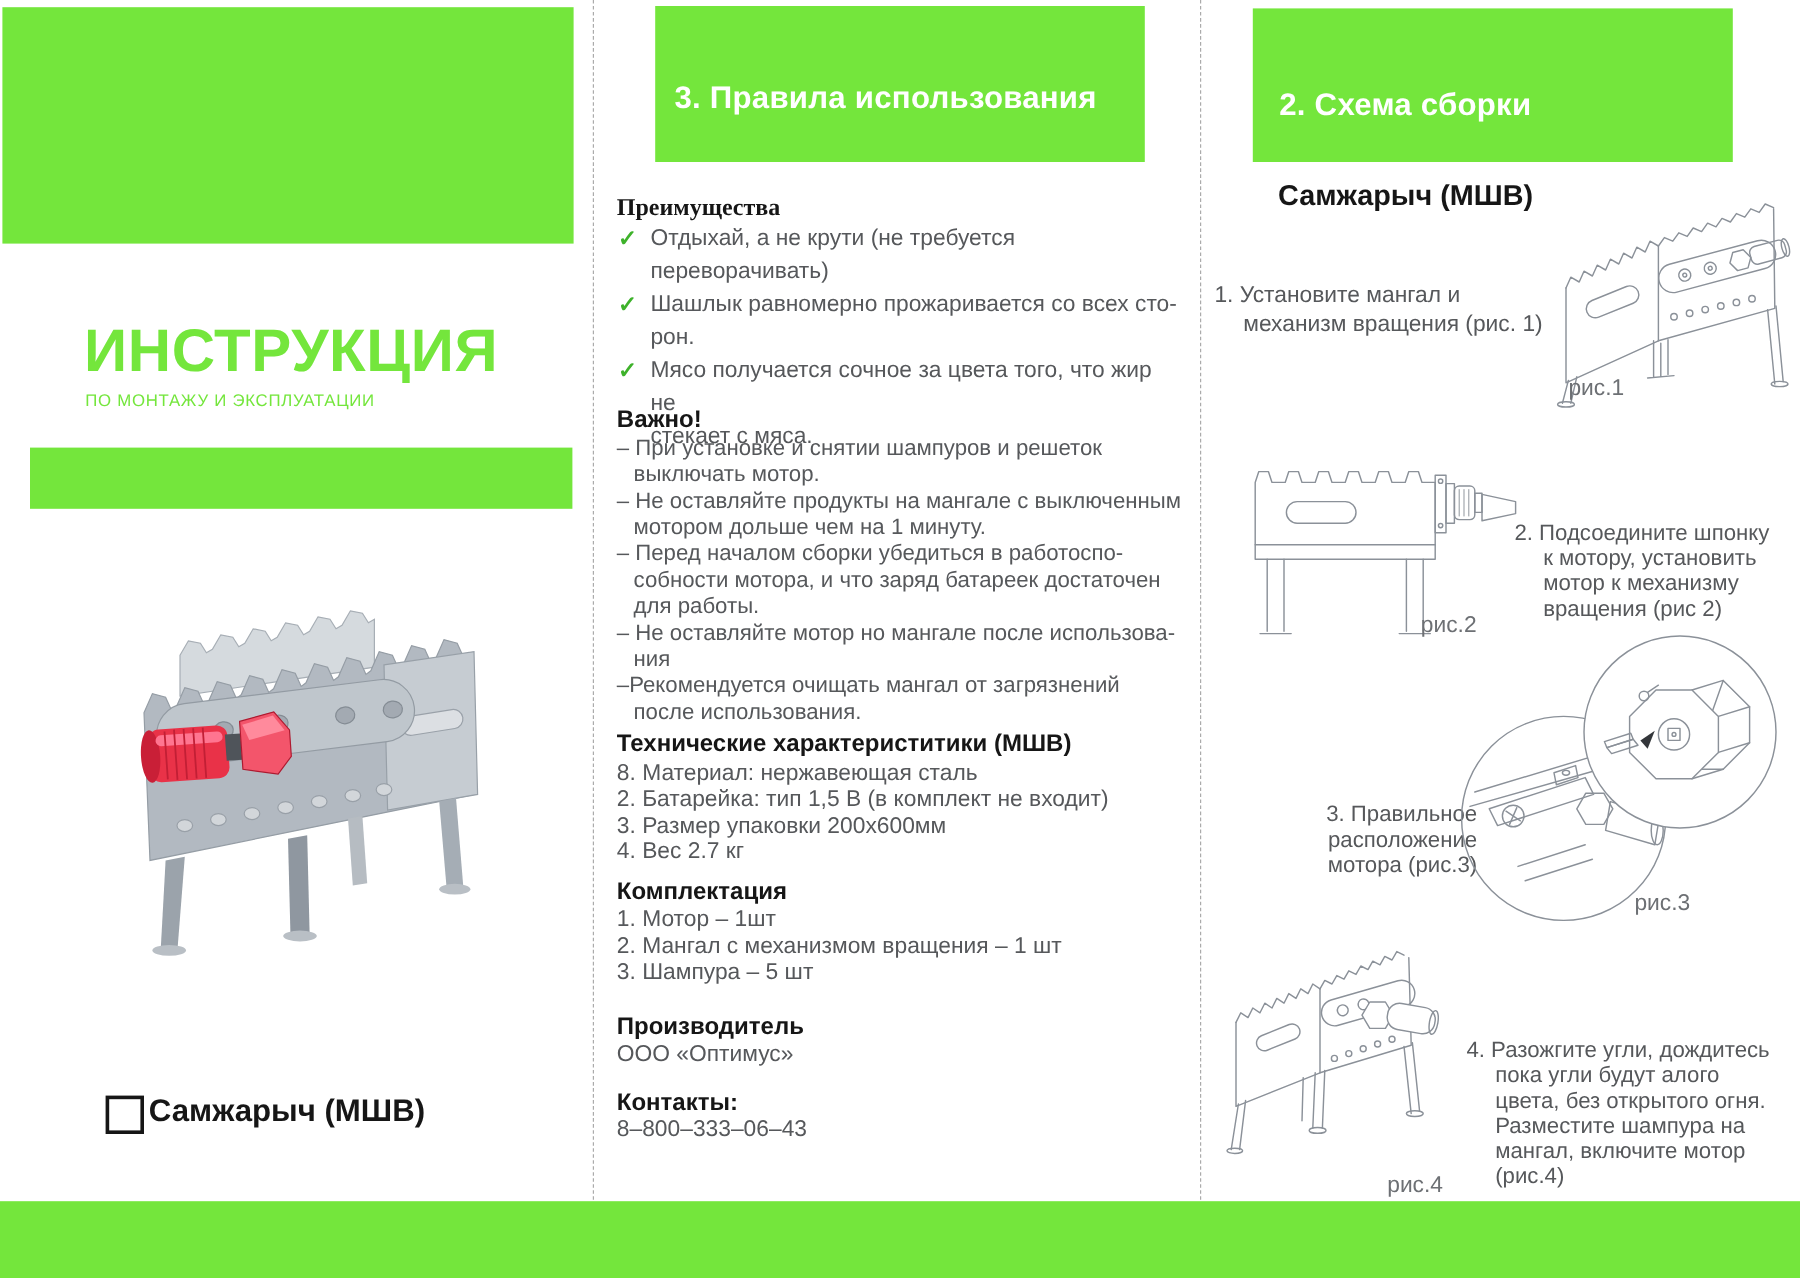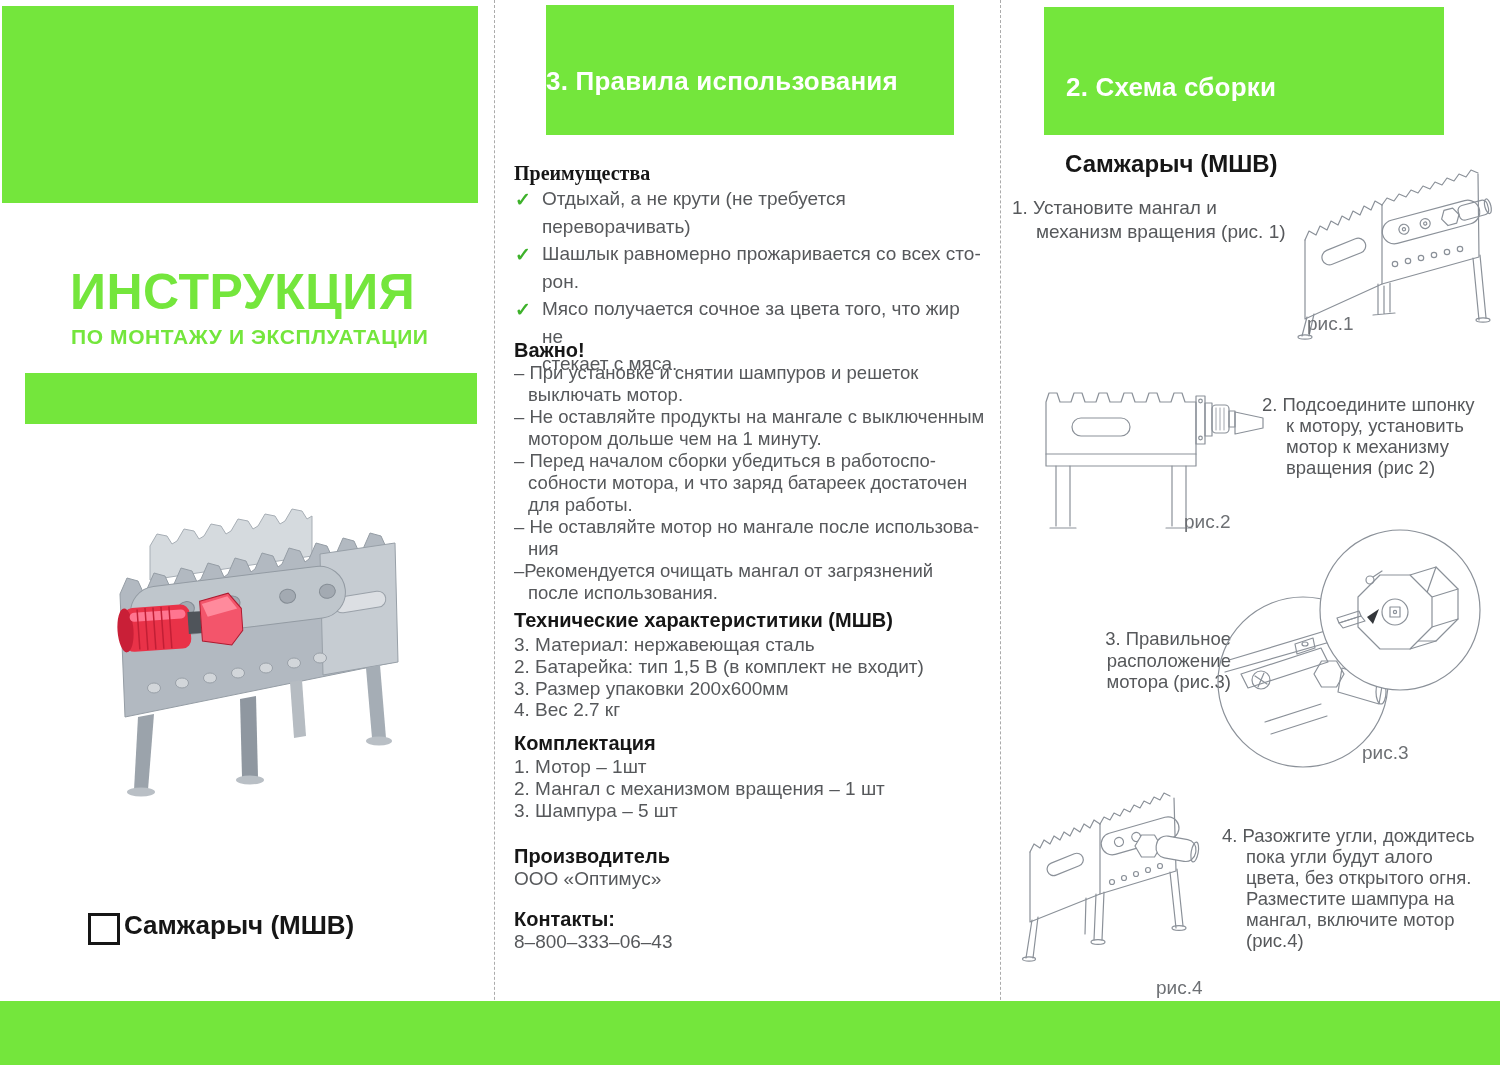--- a/index.html
+++ b/index.html
@@ -3,29 +3,29 @@
 <meta charset="utf-8">
 <style>
   html,body{margin:0;padding:0;}
   body{width:1500px;height:1065px;position:relative;background:#ffffff;
        font-family:"Liberation Sans", sans-serif;overflow:hidden;}
   .abs{position:absolute;}
   .green-block{background:#74e63c;}
   .fold{position:absolute;top:0;bottom:0;width:0;border-left:1.5px dashed #8f8f8f;opacity:.75;}
   .hdr-text{color:#fff;font-weight:bold;font-size:26px;letter-spacing:.2px;text-align:center;}
   .big-title{color:#74e63c;font-weight:bold;font-size:50px;letter-spacing:.5px;}
-  .sub-title{color:#74e63c;font-weight:bold;font-size:21px;letter-spacing:.6px;}
+  .sub-title{color:#74e63c;font-weight:normal;font-size:14px;letter-spacing:.6px;}
   .sec-head{color:#161616;font-weight:bold;font-size:20px;}
   .body-txt{color:#56585b;font-size:19px;}
   .adv-item{position:relative;padding-left:28px;line-height:27.5px;}
   .adv-check{position:absolute;left:1px;top:1px;color:#3eb22b;font-weight:bold;font-size:19px;}
   .imp-item{padding-left:14px;line-height:22px;}
   .imp-item div:first-child{text-indent:-14px;}
   .plain-list{line-height:21.8px;}
-  .r-step{color:#56585b;font-size:18.5px;line-height:21px;padding-left:24px;}
+  .r-step{color:#56585b;font-size:18.5px;line-height:21px;padding-left:24px;margin-top:39px;}
   .r-step div:first-child{text-indent:-24px;}
   .fig-cap{color:#6d7074;font-size:19px;}
   .subhead{color:#161616;font-weight:bold;font-size:24px;}
   .chkbox{width:26px;height:26px;border:3px solid #161616;background:#fff;}
   .chk-label{color:#161616;font-weight:bold;font-size:26px;}
   svg{display:block;}
 </style>
 </head>
 <body>
 
@@ -86,21 +86,21 @@
       <ellipse cx="160" cy="308" rx="14" ry="4.5" fill="#b9bfc5"></ellipse>
       <polygon points="276,196 290,193 296,266 282,266" fill="#a5adb5"></polygon>
       <ellipse cx="289" cy="269" rx="13" ry="4.5" fill="#b9bfc5"></ellipse>
     </svg>
   </div>
 
   <div class="abs chkbox" style="left:88px;top:913px;"></div>
   <div class="abs chk-label" style="left:124px;top:910px;">Самжарыч (МШВ)</div>
 
   <div class="abs green-block" style="left:546px;top:5px;width:408px;height:130px;"></div>
-  <div class="abs hdr-text" style="left:546px;top:66px;width:384px;text-align:left;">3. Правила использования</div>
+  <div class="abs hdr-text" style="left:546px;top:66px;width:384px;text-align:center;">3. Правила использования</div>
 
   <div class="abs sec-head" style="left:514px;top:162px;font-family:Liberation Serif, serif;">Преимущества</div>
 
   <div class="abs body-txt" style="left:514px;top:185px;width:472px;">
     <div class="adv-item">
       <span class="adv-check">✓</span>
       <div>
           <div>Отдыхай, а не крути (не требуется переворачивать)</div>
         </div>
     </div>
@@ -140,21 +140,21 @@
         <div>ния</div>
       </div>
     <div class="imp-item">
         <div>–Рекомендуется очищать мангал от загрязнений</div>
         <div>после использования.</div>
       </div>
   </div>
 
   <div class="abs sec-head" style="left:514px;top:609px;">Технические характериститики (МШВ)</div>
   <div class="abs body-txt plain-list" style="left:514px;top:634px;width:472px;">
-      <div>3. Материал: нержавеющая сталь</div>
+      <div>8. Материал: нержавеющая сталь</div>
       <div>2. Батарейка: тип 1,5 В (в комплект не входит)</div>
       <div>3. Размер упаковки 200х600мм</div>
       <div>4. Вес 2.7 кг</div>
     </div>
 
   <div class="abs sec-head" style="left:514px;top:732px;">Комплектация</div>
   <div class="abs body-txt plain-list" style="left:514px;top:756px;width:472px;">
       <div>1. Мотор – 1шт</div>
       <div>2. Мангал с механизмом вращения – 1 шт</div>
       <div>3. Шампура – 5 шт</div>

